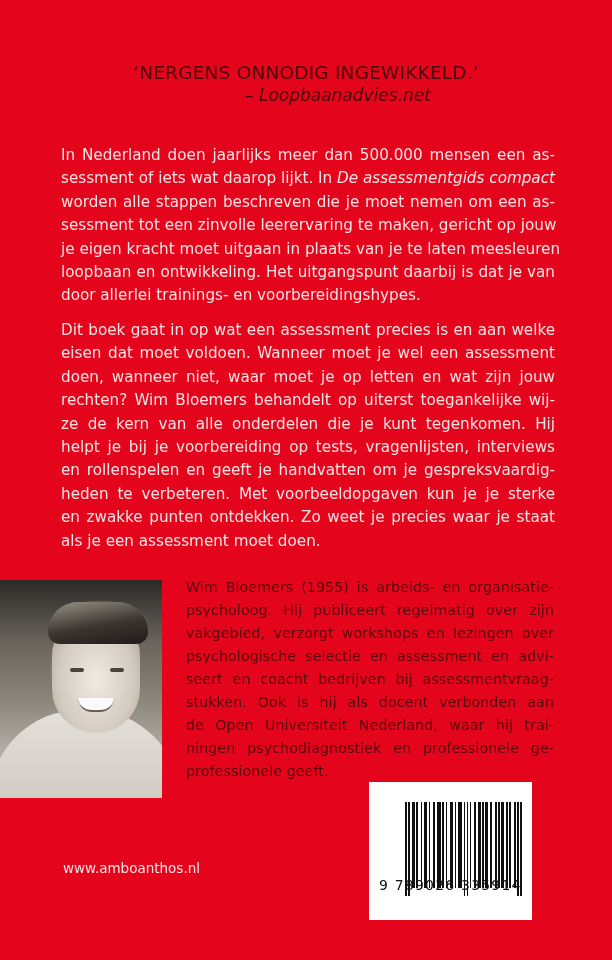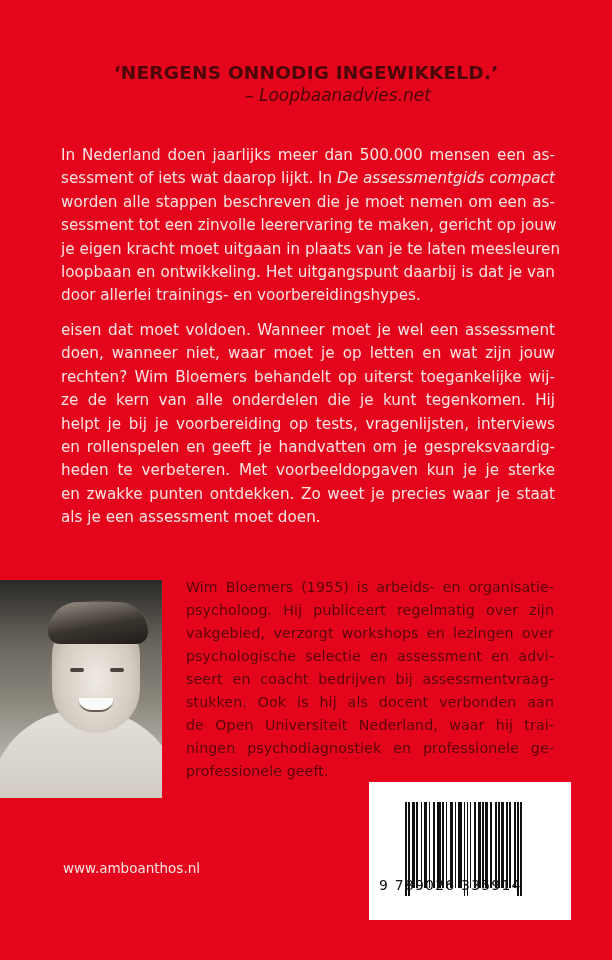--- a/index.html
+++ b/index.html
@@ -11,21 +11,21 @@
     }
     .cover { position: absolute; left: 0; top: 0; width: 612px; height: 960px; background: #e4051c; }
 
     .quote {
       position: absolute; left: 0; width: 612px; top: 62px; text-align: center;
       color: #4a0608;
     }
     .quote-text {
       font-family: "DejaVu Sans", sans-serif;
       font-size: 18.5px; letter-spacing: 0.2px; line-height: 22px;
-      font-weight: bold;
+      font-weight: normal;
       text-align: center;
     }
     .quote-source {
       position: absolute; left: 245px; top: 22px;
       font-family: "DejaVu Sans", sans-serif;
       font-style: italic; font-size: 17px; line-height: 22px; white-space: nowrap;
     }
 
     .para {
       position: absolute; left: 61px; width: 494px;
@@ -73,21 +73,21 @@
       position: absolute; left: 186px; top: 576px; width: 368px;
       color: #5a070b;
       font-family: "DejaVu Sans", sans-serif;
       font-size: 14.2px; line-height: 23px;
       letter-spacing: 0.1px;
     }
     .bio .line { display: block; text-align: justify; text-align-last: justify; white-space: nowrap; height: 23px; }
     .bio .line.last { text-align-last: left; }
 
     .barcode-box {
-      position: absolute; left: 369px; top: 782px; width: 202px; height: 138px;
+      position: absolute; left: 369px; top: 782px; width: 163px; height: 138px;
       background: #ffffff;
     }
     .bars {
       position: absolute; left: 36px; top: 20px; width: 132px; height: 94px;
       display: flex; align-items: flex-start;
     }
     .bars span { display: block; background: #111; height: 86px; }
     .bars span.long { height: 94px; }
     .bars span.gap { background: transparent; }
     .isbn {
@@ -115,20 +115,21 @@
     <span class="line">In Nederland doen jaarlijks meer dan 500.000 mensen een as-</span>
     <span class="line"><span>sessment of iets wat daarop lijkt. In </span><em>De assessmentgids compact</em></span>
     <span class="line">worden alle stappen beschreven die je moet nemen om een as-</span>
     <span class="line">sessment tot een zinvolle leerervaring te maken, gericht op jouw</span>
     <span class="line">je eigen kracht moet uitgaan in plaats van je te laten meesleuren</span>
     <span class="line">loopbaan en ontwikkeling. Het uitgangspunt daarbij is dat je van</span>
     <span class="line last">door allerlei trainings- en voorbereidingshypes.</span>
   </div>
 
   <div class="para" id="p2">
+    <span class="line">Dit boek gaat in op wat een assessment precies is en aan welke</span>
     <span class="line">eisen dat moet voldoen. Wanneer moet je wel een assessment</span>
     <span class="line">doen, wanneer niet, waar moet je op letten en wat zijn jouw</span>
     <span class="line">rechten? Wim Bloemers behandelt op uiterst toegankelijke wij-</span>
     <span class="line">ze de kern van alle onderdelen die je kunt tegenkomen. Hij</span>
     <span class="line">helpt je bij je voorbereiding op tests, vragenlijsten, interviews</span>
     <span class="line">en rollenspelen en geeft je handvatten om je gespreksvaardig-</span>
     <span class="line">heden te verbeteren. Met voorbeeldopgaven kun je je sterke</span>
     <span class="line">en zwakke punten ontdekken. Zo weet je precies waar je staat</span>
     <span class="line last">als je een assessment moet doen.</span>
   </div>

